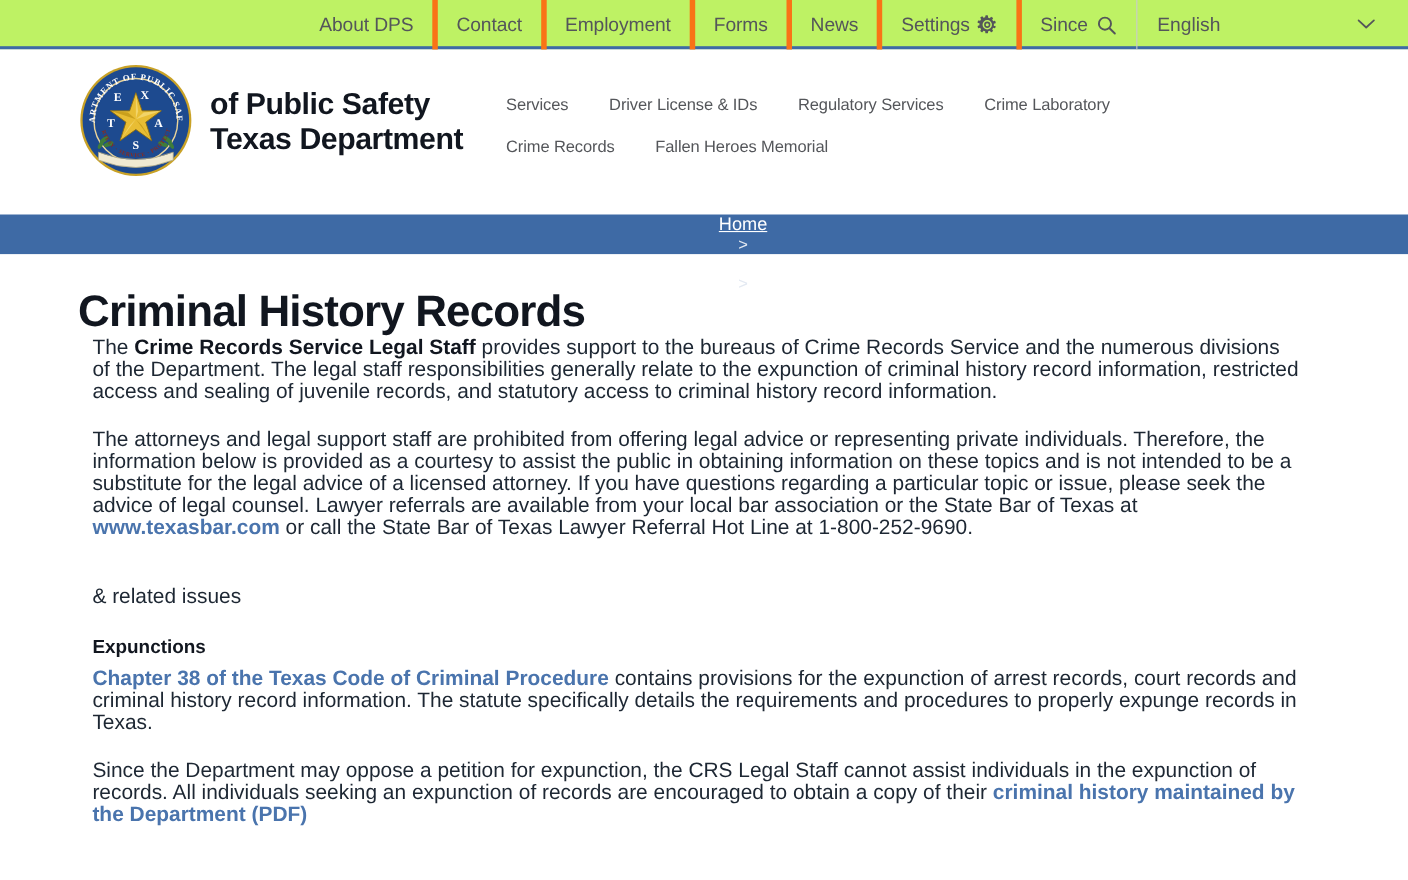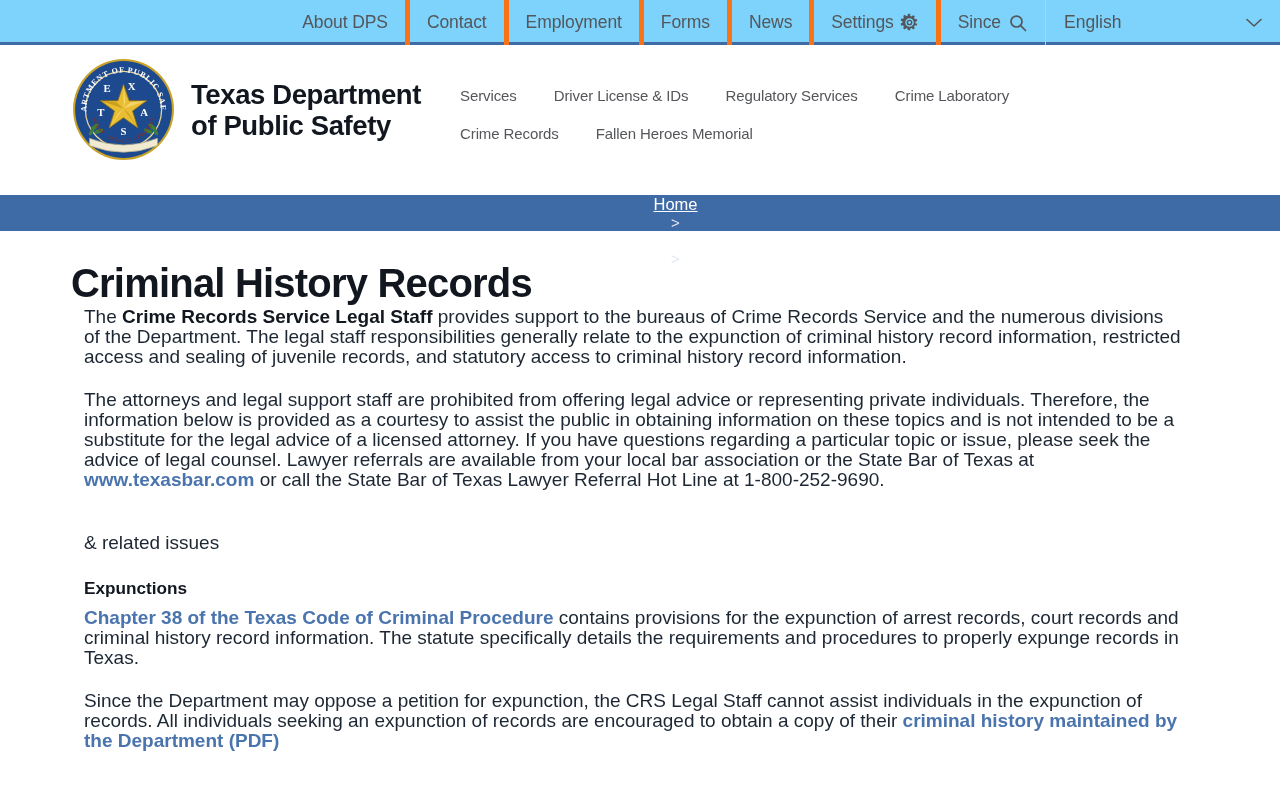--- a/index.html
+++ b/index.html
@@ -8,26 +8,26 @@
     width: 1280px; height: 800px;
     overflow: hidden;
     background: #ffffff;
     font-family: "Liberation Sans", sans-serif;
   }
 
   
   .utility-bar {
     height: 45px;
     width: 100%;
-    background: #7dd3fc;
+    background: #bef264;
     border-bottom: 3px solid #3e6aa5;
     display: flex;
     align-items: stretch;
     justify-content: flex-end;
-    padding-right: 0px;
+    padding-right: 12px;
   }
   .util-list {
     display: flex;
     align-items: stretch;
     height: 45px;
     margin-right: 0;
   }
   .util-item {
     display: flex;
     align-items: center;
@@ -277,22 +277,22 @@
           <text x="56" y="112">T</text>
         </g>
 
         <path d="M34 156 Q100 182 166 156 L166 170 Q100 196 34 170 Z" fill="#f0ead2" stroke="#b0a77f" stroke-width="1.4"></path>
         <text font-family="'Liberation Serif', serif" font-size="10" font-weight="bold" fill="#8a2b1e" letter-spacing="1">
           <textPath href="#arcBot" startOffset="50%" text-anchor="middle">COURTESY · SERVICE · PROTECTION</textPath>
         </text>
       </svg>
     </div>
     <div class="brand-name">
+      <div>of Public Safety</div>
       <div>Texas Department</div>
-      <div>of Public Safety</div>
     </div>
   </div>
 
   <nav class="mainnav">
     <div class="mainnav-item">Services</div>
     <div class="mainnav-item">Driver License &amp; IDs</div>
     <div class="mainnav-item">Regulatory Services</div>
     <div class="mainnav-item">Crime Laboratory</div>
     <div class="mainnav-item row2">Crime Records</div>
     <div class="mainnav-item row2">Fallen Heroes Memorial</div>

